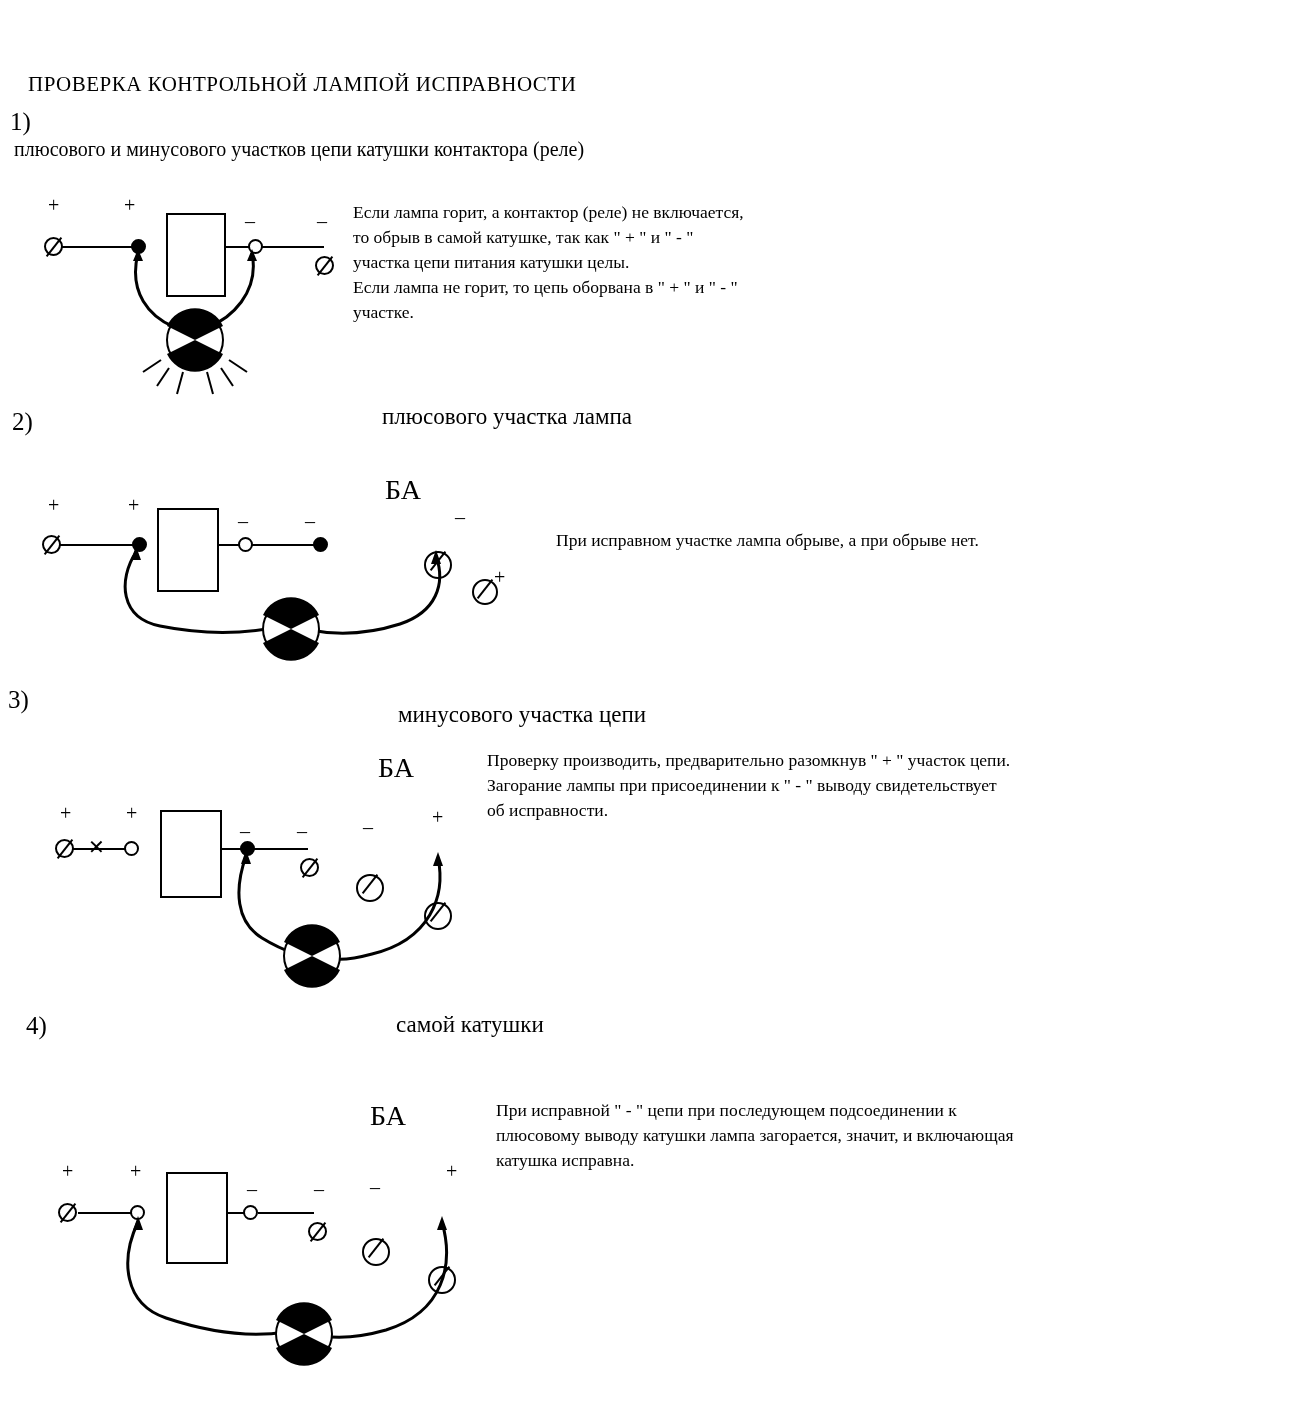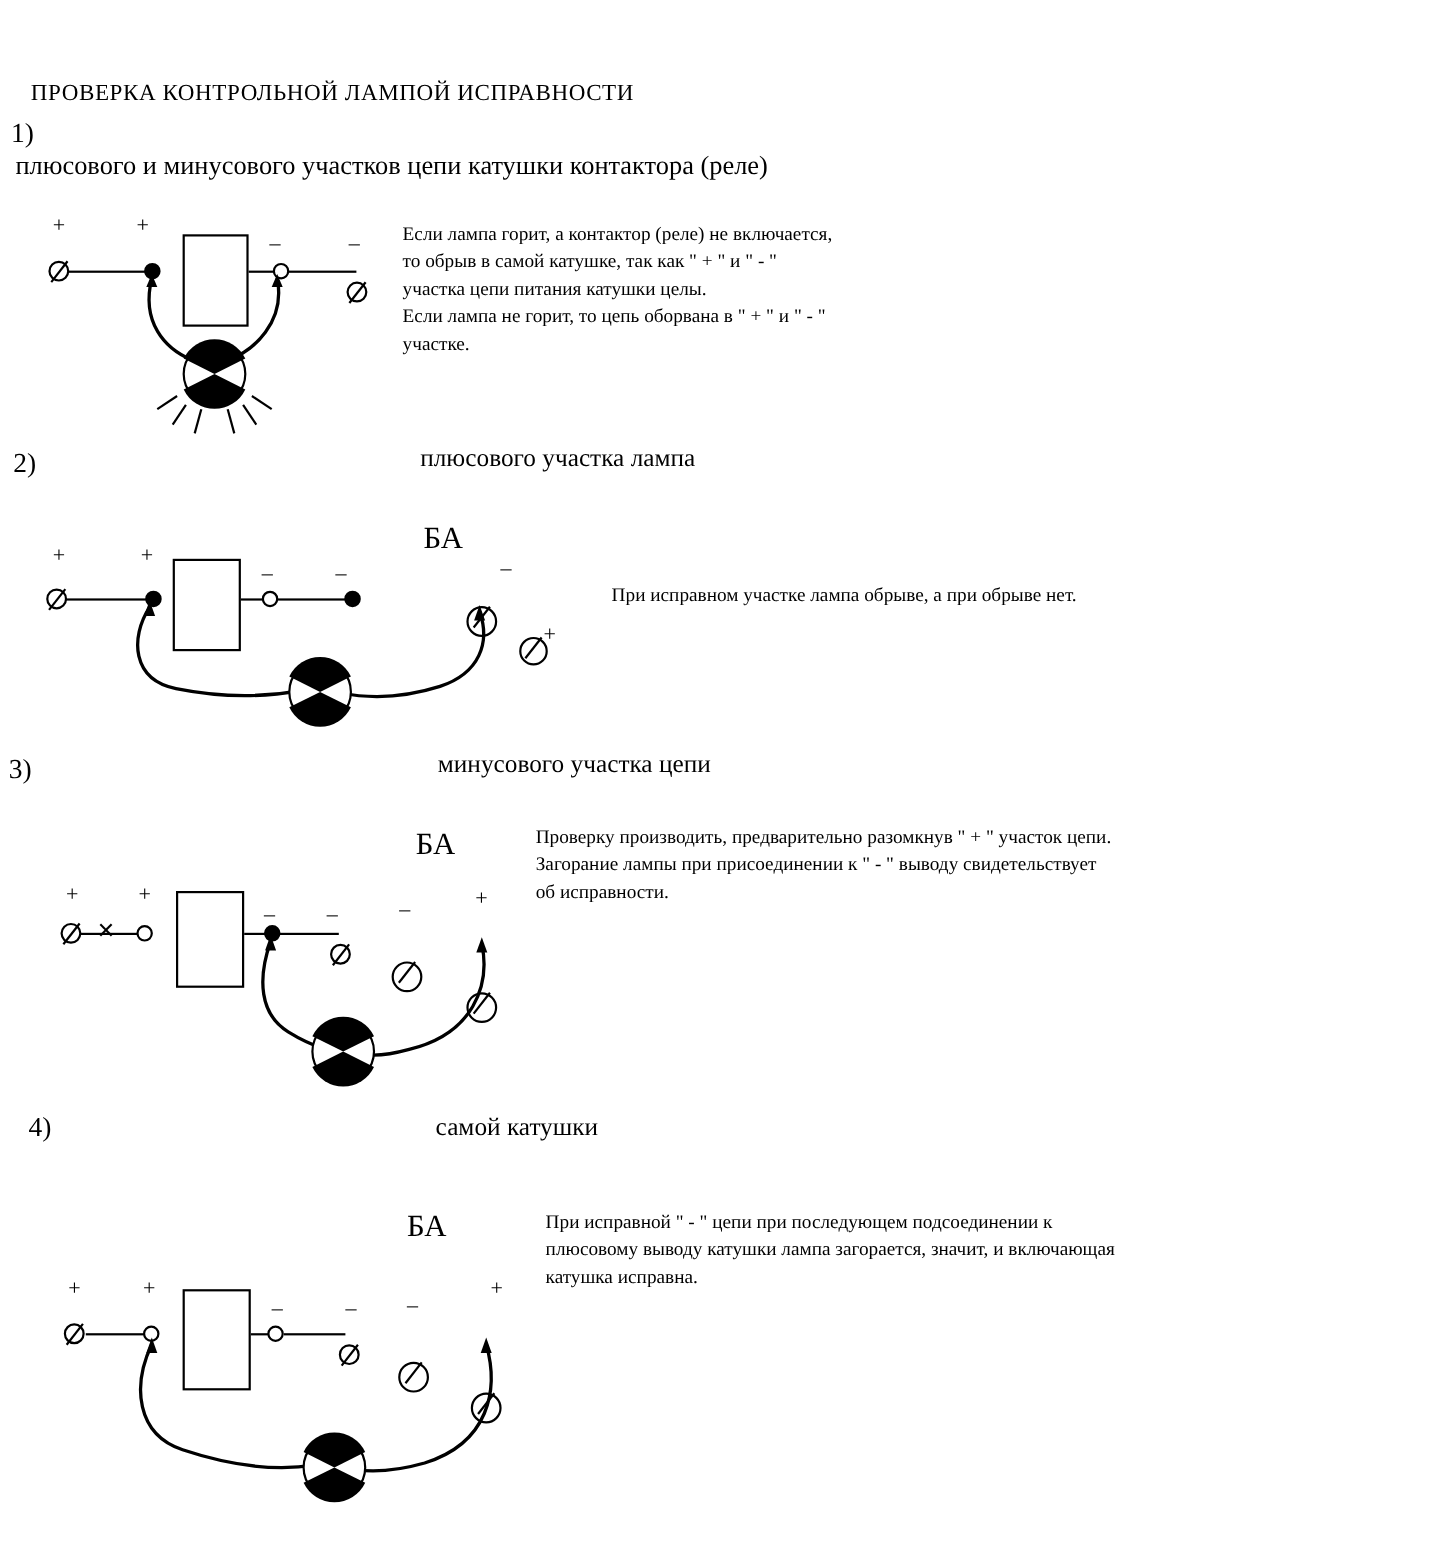--- a/index.html
+++ b/index.html
@@ -17,21 +17,21 @@
   }
   .abs { position: absolute; }
 
   
   .title {
     font-weight: normal;
     font-size: 21px;
     letter-spacing: 0.5px;
   }
   .subtitle {
-    font-size: 24px;
+    font-size: 20px;
     font-family: Liberation Serif, serif;
   }
   .item-num {
     font-size: 25px;
   }
   .section-label {
     font-size: 23px;
   }
   .note {
     font-size: 17.5px;
@@ -139,21 +139,21 @@
       <line x1="26" y1="58" x2="8" y2="70"></line>
       <line x1="34" y1="66" x2="22" y2="84"></line>
       <line x1="48" y1="70" x2="42" y2="92"></line>
       <line x1="72" y1="70" x2="78" y2="92"></line>
       <line x1="86" y1="66" x2="98" y2="84"></line>
       <line x1="94" y1="58" x2="112" y2="70"></line>
     </g>
   </svg>
 </div>
 
-<div class="abs note" style="left:366px; top:200px; width:640px;">Если лампа горит, а контактор (реле) не включается,
+<div class="abs note" style="left:353px; top:200px; width:640px;">Если лампа горит, а контактор (реле) не включается,
 то обрыв в самой катушке, так как " + " и  " - "
 участка цепи питания катушки целы.
 Если лампа не горит, то цепь оборвана в " + " и  " - "
 участке.</div>
 
 <div class="abs item-num" style="left:12px; top:408px;">2)</div>
 <div class="abs section-label" style="left:382px; top:404px;">плюсового участка лампа</div>
 
 <div class="abs ba-label" style="left:385px; top:474px;">БА</div>
 
@@ -187,21 +187,21 @@
     <polygon points="336,10 331,24 341,24" fill="#000"></polygon>
     <circle cx="191" cy="89" r="28" fill="#fff" stroke="#000" stroke-width="2"></circle>
     <path d="M191,89 L163,75 A31,31 0 0,1 219,75 Z" fill="#000"></path>
     <path d="M191,89 L163,103 A31,31 0 0,0 219,103 Z" fill="#000"></path>
   </svg>
 </div>
 
 <div class="abs note" style="left:556px; top:528px; width:660px;">При исправном участке лампа обрыве, а при обрыве нет.</div>
 
 <div class="abs item-num" style="left:8px; top:686px;">3)</div>
-<div class="abs section-label" style="left:398px; top:682px;">минусового участка цепи</div>
+<div class="abs section-label" style="left:398px; top:702px;">минусового участка цепи</div>
 
 <div class="abs ba-label" style="left:378px; top:752px;">БА</div>
 
 <div class="abs note" style="left:487px; top:748px; width:740px;">Проверку производить, предварительно разомкнув " + " участок цепи.
 Загорание лампы при присоединении к " - " выводу свидетельствует
 об исправности.</div>
 
 <div class="abs" style="left:0px; top:800px; width:540px; height:200px;">
 
   <div class="abs sign" style="left:60px; top:2px;">+</div>

